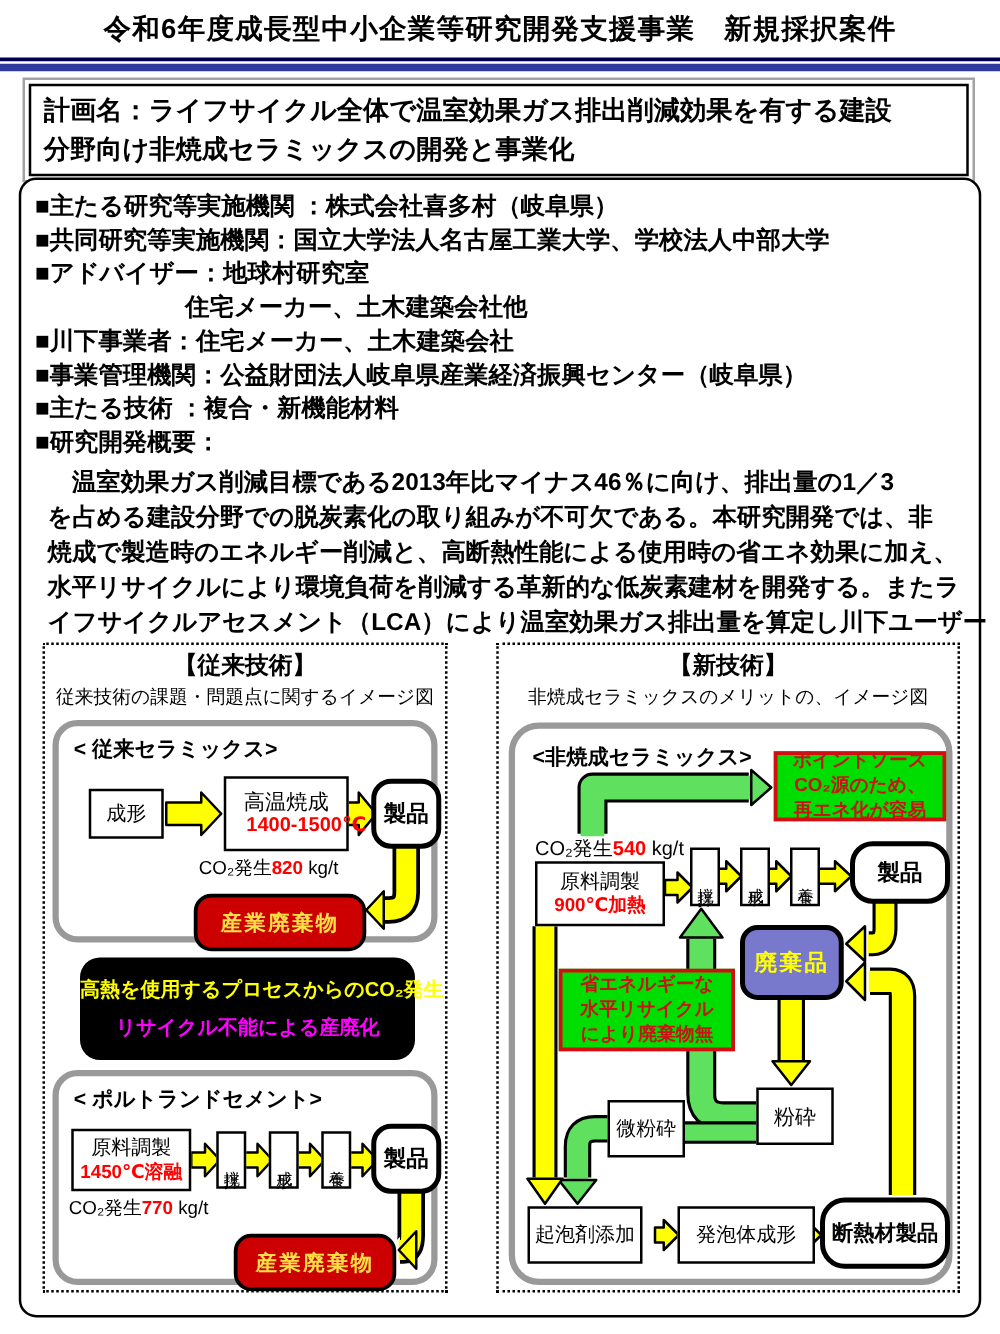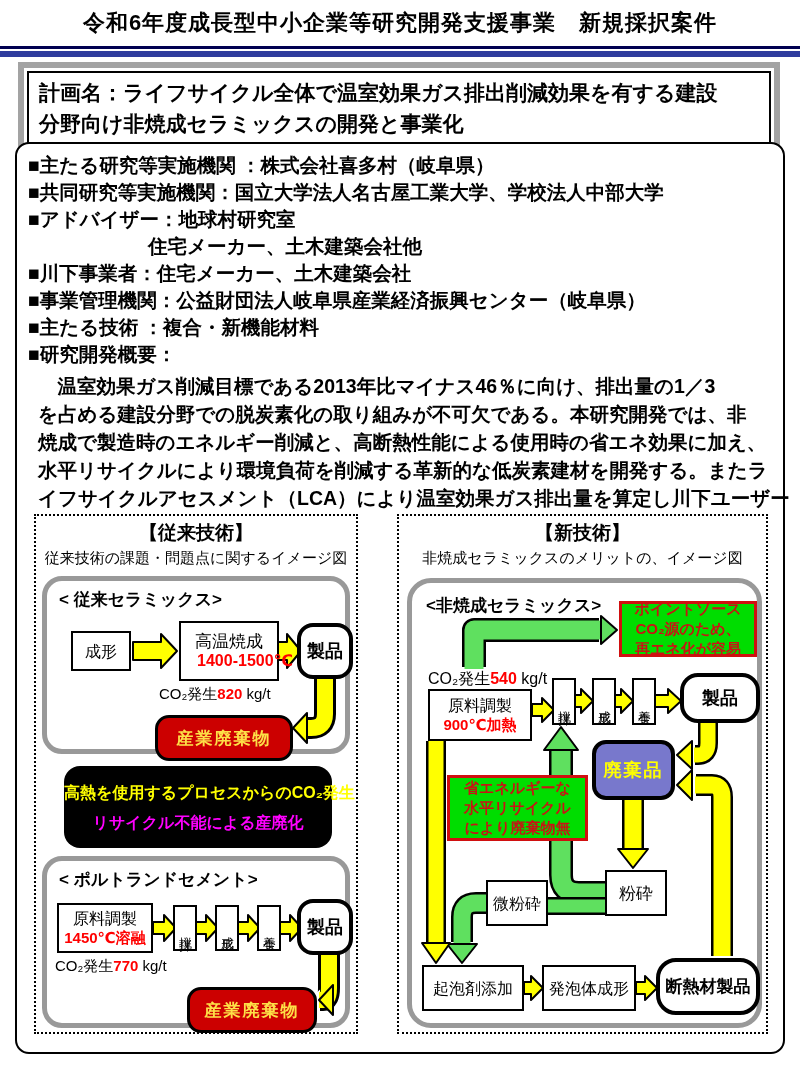--- a/index.html
+++ b/index.html
@@ -4,21 +4,21 @@
 <style>
   html,body{margin:0;padding:0;background:#fff;}
   #page{position:relative;width:800px;height:1067px;background:#ffffff;overflow:hidden;
         font-family:"Liberation Sans","DejaVu Sans",sans-serif;color:#000;}
   .abs{position:absolute;}
   
   .main-title{left:0;top:8px;width:800px;text-align:center;font-size:22px;font-weight:bold;letter-spacing:1px;}
   .rule-dark{left:0;top:46px;width:800px;height:3px;background:#000050;}
   .rule-blue{left:0;top:51px;width:800px;height:6px;background:#2F3C9E;}
   
-  .plan-outer{left:18px;top:62px;width:762px;border:6px solid #a3a3a3;padding:3px;box-sizing:border-box;background:#fff;}
+  .plan-outer{left:18px;top:62px;width:762px;border:2px solid #a3a3a3;padding:3px;box-sizing:border-box;background:#fff;}
   .plan-inner{border:2px solid #000;padding:4px 10px;font-size:21px;font-weight:bold;line-height:31px;}
   
   .info-box{left:15px;top:142px;width:770px;height:912px;border:2px solid #000;border-radius:14px;box-sizing:border-box;background:#fff;}
   .bullets{left:28px;top:152px;width:745px;font-size:19.5px;line-height:27px;font-weight:bold;}
   .bullets .line{white-space:nowrap;}
   .bullets .indent{padding-left:120px;}
   .overview{left:38px;top:372px;width:760px;font-size:19.5px;line-height:28px;font-weight:bold;}
   .overview .line{white-space:nowrap;}
   
   .diagram{border:2px dotted #000;box-sizing:border-box;background:#fff;}
@@ -239,24 +239,24 @@
         <div>により廃棄物無</div>
       </div>
 
       <div class="abs pbox" style="left:193px;top:287px;width:62px;height:46px;">
         <div class="l1" style="font-size:17px;">粉砕</div>
       </div>
       <div class="abs pbox" style="left:74px;top:297px;width:62px;height:46px;">
         <div class="l1">微粉砕</div>
       </div>
 
-      <div class="abs pbox" style="left:10px;top:382px;width:102px;height:46px;">
+      <div class="abs pbox" style="left:10px;top:382px;width:92px;height:46px;">
         <div class="l1">起泡剤添加</div>
       </div>
-      <div class="abs pbox" style="left:130px;top:382px;width:94px;height:46px;">
+      <div class="abs pbox" style="left:130px;top:382px;width:110px;height:46px;">
         <div class="l1">発泡体成形</div>
       </div>
       <div class="abs product" style="left:244px;top:375px;width:104px;height:57px;border-radius:20px;font-size:17px;">
         <span>断熱材製品</span>
       </div>
     </div>
   </div>
 
 </div>
 

